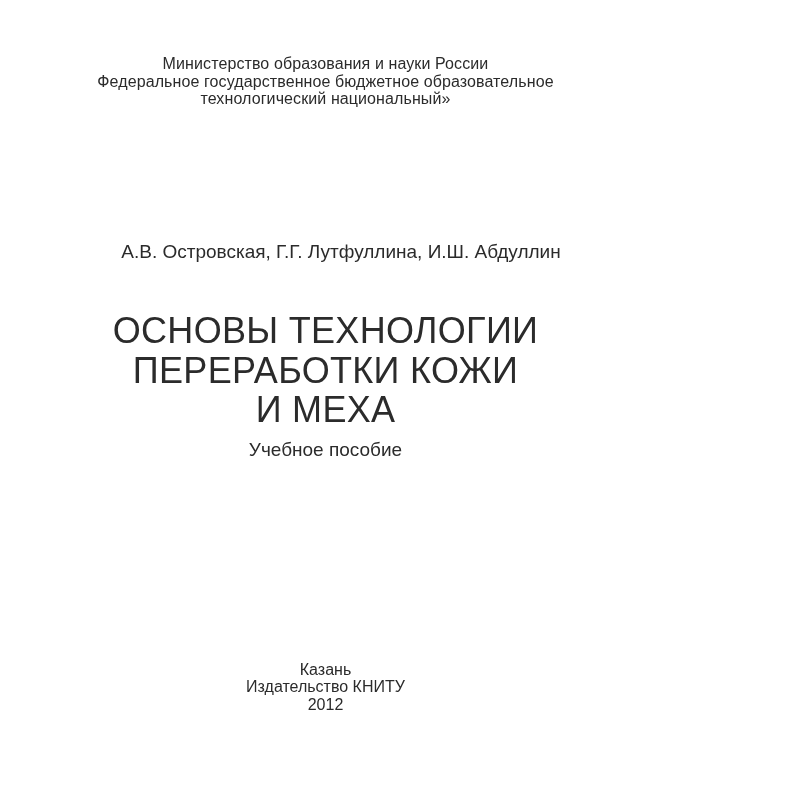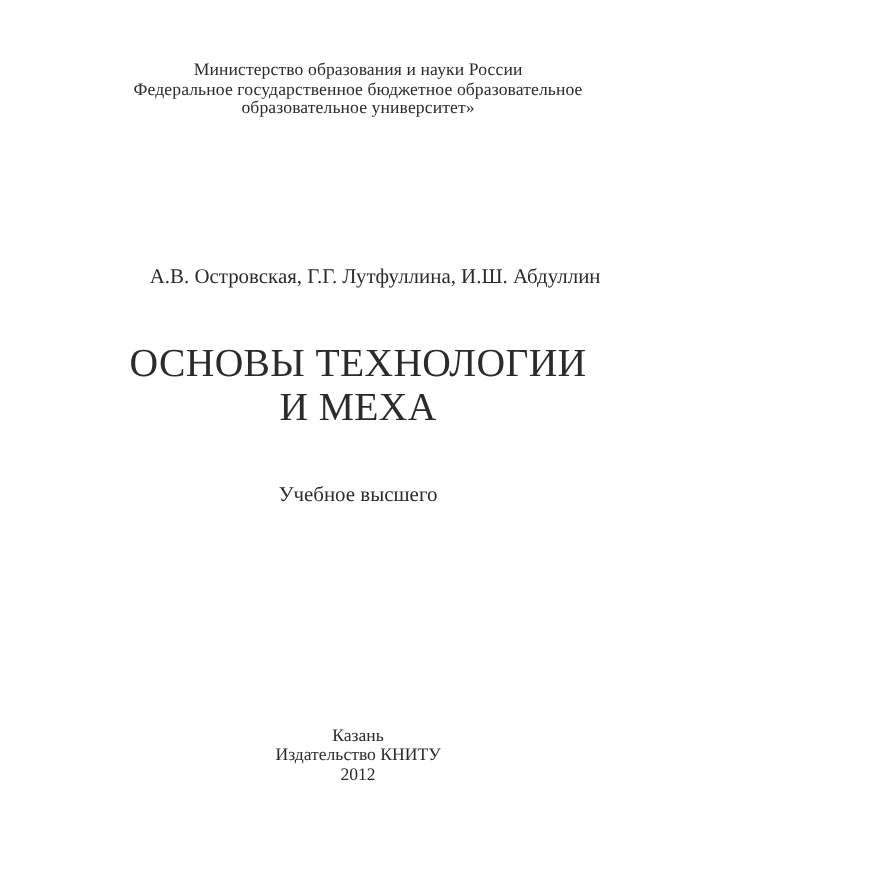--- a/index.html
+++ b/index.html
@@ -6,21 +6,21 @@
       margin: 0;
       padding: 0;
       background: #ffffff;
     }
     .page {
       position: relative;
       width: 651px;
       height: 800px;
       background: #ffffff;
       overflow: hidden;
-      font-family: Liberation Serif, serif;
+      font-family: Liberation Sans, sans-serif;
       color: #2b2b2b;
       text-align: center;
       -webkit-font-smoothing: antialiased;
     }
     .block {
       position: absolute;
       left: 0;
       right: 0;
     }
     .header-block {
@@ -62,31 +62,32 @@
     }
   </style>
 </head>
 <body>
 
 <div class="page">
 
   <div class="block header-block">
     <div class="header-line">Министерство образования и науки России</div>
     <div class="header-line">Федеральное государственное бюджетное образовательное</div>
-    <div class="header-line">образовательное университет»</div>
+    <div class="header-line">технологический национальный»</div>
   </div>
 
   <div class="block authors-block">А.В. Островская, Г.Г. Лутфуллина, И.Ш. Абдуллин</div>
 
   <div class="block title-block">
     <div class="title-line">ОСНОВЫ ТЕХНОЛОГИИ</div>
+    <div class="title-line">ПЕРЕРАБОТКИ КОЖИ</div>
     <div class="title-line">И МЕХА</div>
   </div>
 
-  <div class="block subtitle-block">Учебное высшего</div>
+  <div class="block subtitle-block">Учебное пособие</div>
 
   <div class="block imprint-block">
     <div>Казань</div>
     <div>Издательство КНИТУ</div>
     <div>2012</div>
   </div>
 
 </div>
 
 </body></html>

